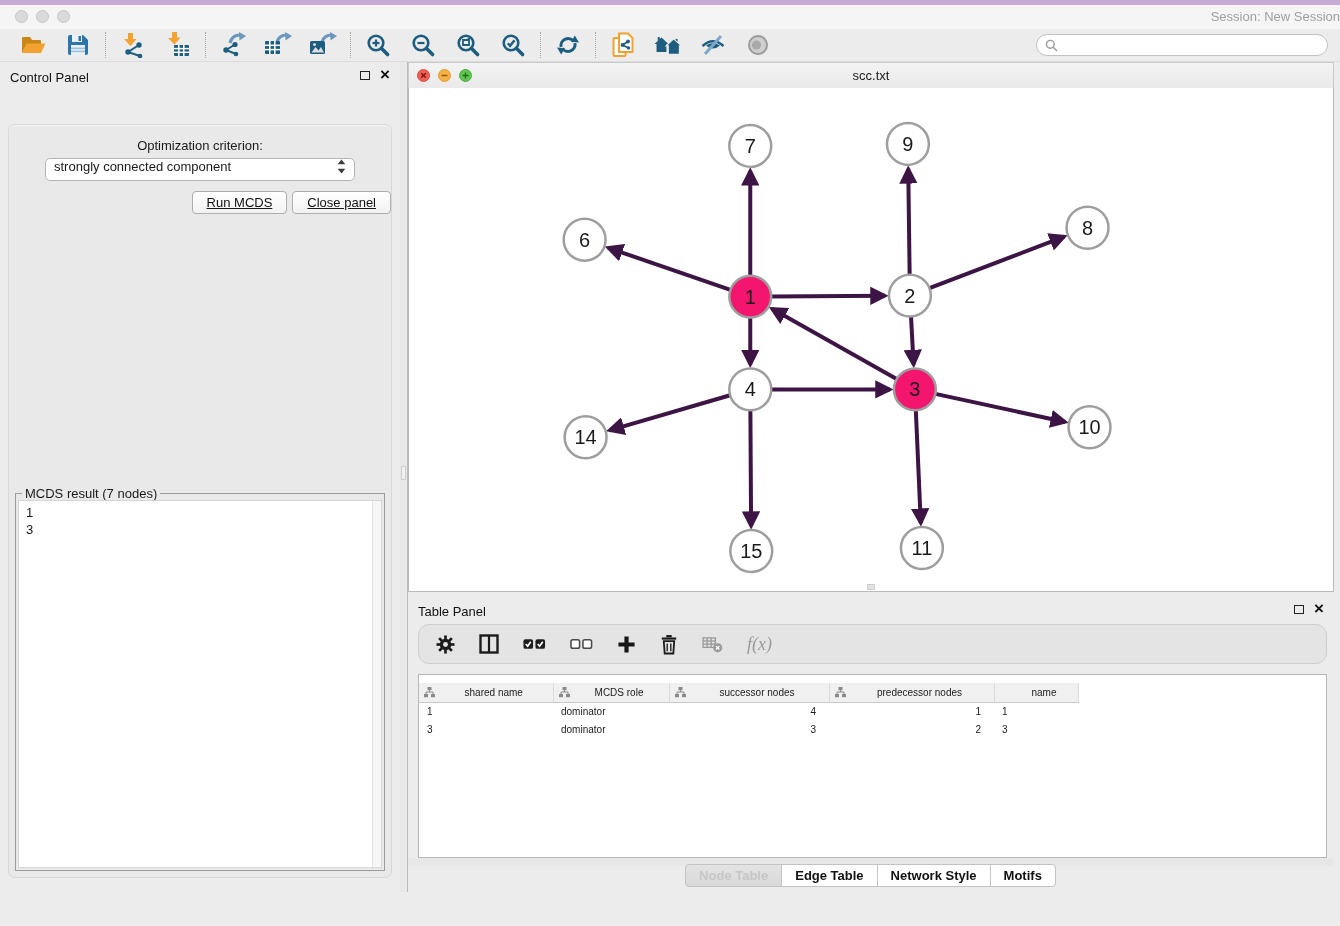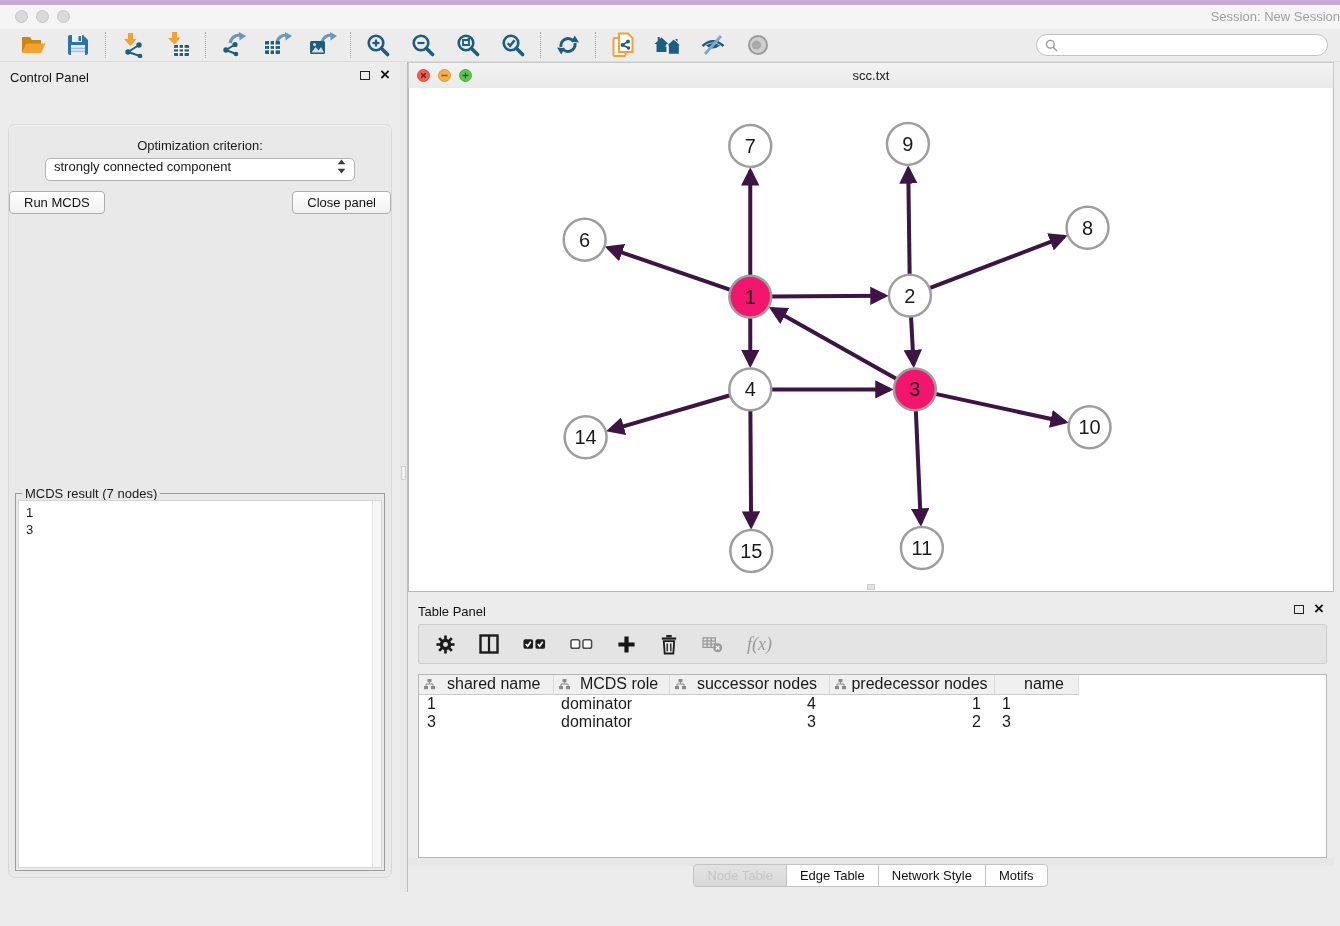--- a/index.html
+++ b/index.html
@@ -37,21 +37,21 @@
   .tab:last-child { border-radius:0 4px 4px 0; }
   .tab.active { background:linear-gradient(#e3e3e3,#d9d9d9); color:#c6c6c6; }
   .cp-body { position:absolute; top:62px; left:8px; width:384px; height:754px;
              background:#e9e9e9; border:1px solid #d8d8d8; border-radius:7px;
              box-shadow: inset 0 1px 0 #f7f7f7; }
   .opt-label { position:absolute; top:13px; left:0; right:0; text-align:center; font-size:13px; }
   .opt-select { position:absolute; top:33px; left:36px; width:310px; height:23px; background:#fff;
                 border:1px solid #b5b5b5; border-radius:5px; display:flex; align-items:flex-start;
                 padding:0 8px; font-size:13px;gap:44px; }
   .opt-select .stepper { margin-left:auto; display:flex; }
-  .cp-buttons { position:absolute; top:66px; left:0; right:0; display:flex; justify-content:space-between; gap:5px; }
+  .cp-buttons { position:absolute; top:66px; left:0; right:0; display:flex; justify-content:flex-end; gap:5px;text-decoration:underline; }
   .btn { background:linear-gradient(#ffffff,#f2f2f2); border:1px solid #aeaeae; border-radius:4px;
          font-size:13px; font-family:"Liberation Sans",sans-serif; padding:3px 14px; color:#111; }
   .result-group { position:absolute; top:368px; left:6px; width:370px; height:378px;
                   border:1px solid #9c9c9c; }
   .result-legend { position:absolute; top:-8px; left:6px; background:#e9e9e9; padding:0 3px; font-size:13px; }
   .result-area { position:absolute; top:6px; left:2px; right:2px; bottom:2px; background:#fff;
                  border:1px solid #d6d6d6; font-size:13px; line-height:17px; padding:3px 0 0 7px; }
   .result-scroll { position:absolute; top:0; right:0; bottom:0; width:9px; background:#f6f6f6; border-left:1px solid #e4e4e4; }
   
   .v-divider { position:absolute; left:400px; top:62px; width:8px; height:830px; background:#e8e8e8;
@@ -64,34 +64,34 @@
   .net-lights { position:absolute; left:8px; top:6px; display:flex; gap:8px; }
   .net-title { text-align:center; line-height:26px; font-size:13px; color:#1a1a1a; }
   .net-canvas { position:absolute; top:26px; left:0; right:0; bottom:0; background:#fff;
                 border:1px solid #b9b9b9; border-top:none; }
   .net-resize-dot { position:absolute; bottom:1px; left:50%; margin-left:-4px; width:8px; height:6px;
                     background:#e3e3e3; border:1px solid #cdcdcd; }
   
   .table-panel { position:absolute; left:408px; top:596px; width:926px; height:292px; }
   .tp-header { position:absolute; top:0; left:0; right:0; height:26px; }
   .tp-toolbar { position:absolute; top:28px; left:10px; right:7px; height:40px; background:#e4e4e4;
-                border:1px solid #cecece; border-radius:2px; display:flex; align-items:center; gap:24px; padding:0 17px; }
+                border:1px solid #cecece; border-radius:11px; display:flex; align-items:center; gap:24px; padding:0 17px; }
   .tp-tbtn { background:none; border:none; display:flex; align-items:center; justify-content:center; height:28px; }
   .fx { font-family:"Liberation Serif", serif; font-style:italic; font-size:18px; color:#9a9a9a; }
   .tp-table-wrap { position:absolute; top:78px; left:10px; right:7px; height:184px; background:#fff;
                    border:1px solid #b7b7b7; overflow:hidden; }
-  table.node-table { border-collapse:collapse; font-size:16px; table-layout:fixed; }
+  table.node-table { border-collapse:collapse; font-size:10px; table-layout:fixed;margin-top:8px; }
   .node-table th { height:19px; background:#f0f0f0; border-right:1px solid #dcdcdc; border-bottom:1px solid #c9c9c9;
                    font-weight:normal; position:relative; text-align:center; padding:0 4px 0 20px; }
   .node-table th .tree-ic { position:absolute; left:5px; top:4px; }
   .node-table td { height:18px; padding:0 8px; text-align:left; white-space:nowrap; }
   .node-table td.num { text-align:right; padding-right:13px; }
   .tp-strip { position:absolute; top:262px; left:0; right:0; height:8px; background:#e7e7e7; }
   .tp-tabs { position:absolute; top:268px; left:0; right:0; display:flex; justify-content:center; }
-  .tp-tabs .tab { font-weight:400; }
+  .tp-tabs .tab { font-weight:700; }
   
   .statusbar { position:absolute; left:0; bottom:0; right:0; height:34px; background:#ececec; border-top:1px solid #d2d2d2; }
   .status-list-btn { position:absolute; left:10px; top:5px; width:31px; height:24px; background:linear-gradient(#fff,#f0f0f0);
                      border:1px solid #b5b5b5; border-radius:3px; display:flex; align-items:center; justify-content:center; }
   .memory-btn { position:absolute; right:8px; top:5px; height:24px; background:linear-gradient(#fff,#f0f0f0);
                 border:1px solid #b5b5b5; border-radius:3px; display:flex; align-items:center; gap:6px;
                 padding:0 10px; font-size:13px; font-family:"Liberation Sans",sans-serif; }
   .mem-dot { width:11px; height:11px; border-radius:50%; background:#1e9e38; }
   svg { display:block; }
 </style>

